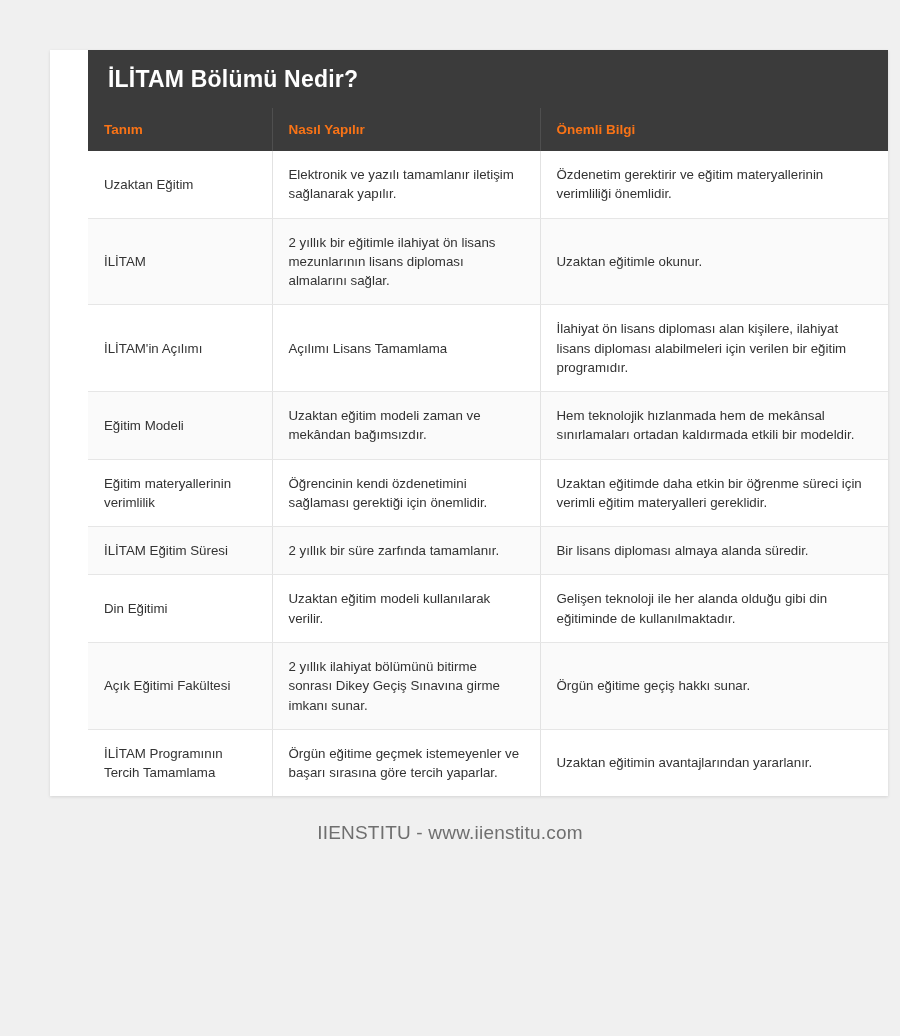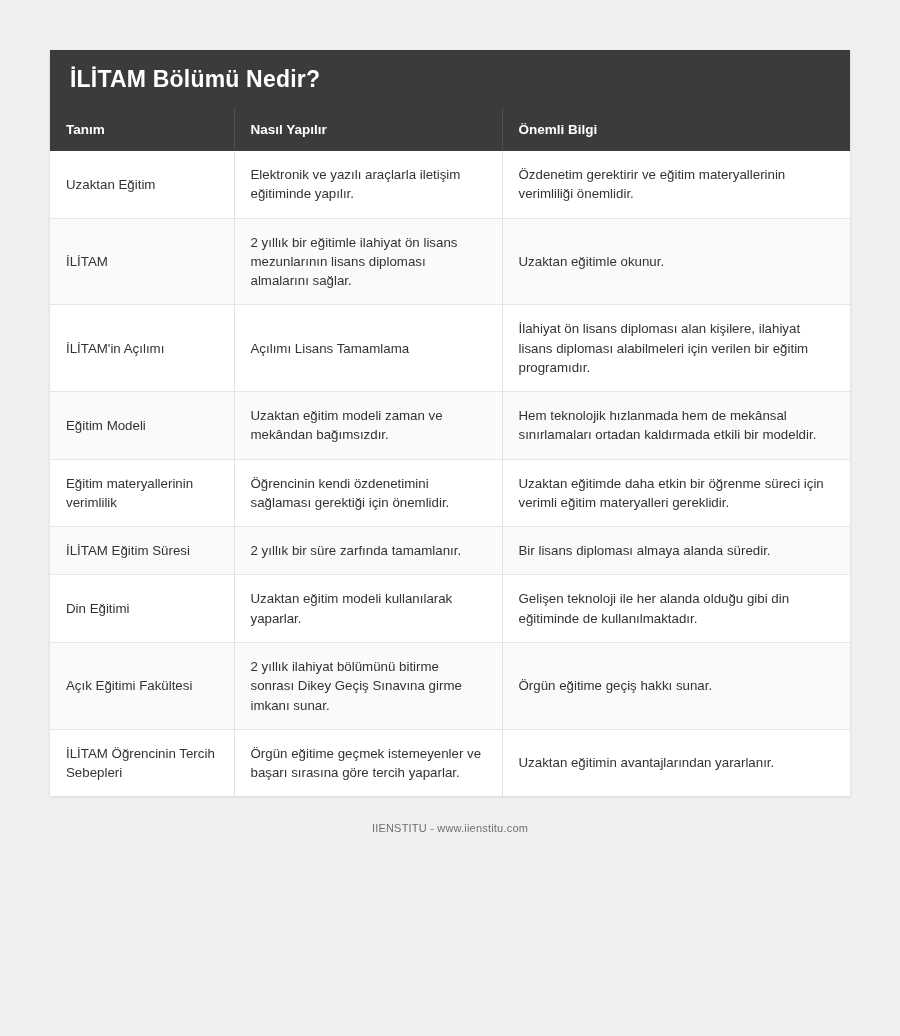--- a/index.html
+++ b/index.html
@@ -19,20 +19,21 @@
     box-sizing: border-box;
     padding: 50px 50px 0 50px;
     background: #f0f0f0;
     display: flex;
     flex-direction: column;
   }
   .card {
     width: 800px;
     background: #ffffff;
     box-shadow: 0 1px 3px rgba(0,0,0,0.12);
+    padding-left: 38px;
   }
   .card-header {
     background: #3b3b3b;
     color: #ffffff;
     height: 58px;
     display: flex;
     align-items: center;
     padding: 0 20px;
     box-sizing: border-box;
   }
@@ -41,21 +42,21 @@
     font-weight: bold;
     letter-spacing: 0.2px;
   }
   table.data-table {
     width: 100%;
     border-collapse: collapse;
     table-layout: fixed;
   }
   table.data-table thead th {
     background: #3b3b3b;
-    color: #ffffff;
+    color: #f97316;
     text-align: left;
     font-size: 13.5px;
     font-weight: bold;
     padding: 14px 16px;
     border-right: 1px solid #4f4f4f;
     vertical-align: middle;
   }
   table.data-table thead th:last-child {
     border-right: none;
   }
@@ -80,21 +81,21 @@
   table.data-table tbody tr:last-child td {
     border-bottom: none;
   }
   col.col-1 { width: 23%; }
   col.col-2 { width: 33.5%; }
   col.col-3 { width: 43.5%; }
   .footer {
     width: 800px;
     text-align: center;
     color: #6f6f6f;
-    font-size: 11px;
+    font-size: 19px;
     padding: 26px 0 0 0;
     letter-spacing: 0.2px;
   }
 </style>
 </head>
 <body>
 
 <div class="page">
 
   <div class="card">
@@ -112,21 +113,21 @@
       <thead>
         <tr>
           <th>Tanım</th>
           <th>Nasıl Yapılır</th>
           <th>Önemli Bilgi</th>
         </tr>
       </thead>
       <tbody>
         <tr>
           <td>Uzaktan Eğitim</td>
-          <td>Elektronik ve yazılı araçlarla iletişim eğitiminde yapılır.</td>
+          <td>Elektronik ve yazılı tamamlanır iletişim sağlanarak yapılır.</td>
           <td>Özdenetim gerektirir ve eğitim materyallerinin verimliliği önemlidir.</td>
         </tr>
         <tr>
           <td>İLİTAM</td>
           <td>2 yıllık bir eğitimle ilahiyat ön lisans mezunlarının lisans diploması almalarını sağlar.</td>
           <td>Uzaktan eğitimle okunur.</td>
         </tr>
         <tr>
           <td>İLİTAM'in Açılımı</td>
           <td>Açılımı Lisans Tamamlama</td>
@@ -142,30 +143,30 @@
           <td>Öğrencinin kendi özdenetimini sağlaması gerektiği için önemlidir.</td>
           <td>Uzaktan eğitimde daha etkin bir öğrenme süreci için verimli eğitim materyalleri gereklidir.</td>
         </tr>
         <tr>
           <td>İLİTAM Eğitim Süresi</td>
           <td>2 yıllık bir süre zarfında tamamlanır.</td>
           <td>Bir lisans diploması almaya alanda süredir.</td>
         </tr>
         <tr>
           <td>Din Eğitimi</td>
-          <td>Uzaktan eğitim modeli kullanılarak yaparlar.</td>
+          <td>Uzaktan eğitim modeli kullanılarak verilir.</td>
           <td>Gelişen teknoloji ile her alanda olduğu gibi din eğitiminde de kullanılmaktadır.</td>
         </tr>
         <tr>
           <td>Açık Eğitimi Fakültesi</td>
           <td>2 yıllık ilahiyat bölümünü bitirme sonrası Dikey Geçiş Sınavına girme imkanı sunar.</td>
           <td>Örgün eğitime geçiş hakkı sunar.</td>
         </tr>
         <tr>
-          <td>İLİTAM Öğrencinin Tercih Sebepleri</td>
+          <td>İLİTAM Programının Tercih Tamamlama</td>
           <td>Örgün eğitime geçmek istemeyenler ve başarı sırasına göre tercih yaparlar.</td>
           <td>Uzaktan eğitimin avantajlarından yararlanır.</td>
         </tr>
       </tbody>
     </table>
 
   </div>
 
   <div class="footer">IIENSTITU - www.iienstitu.com</div>
 

